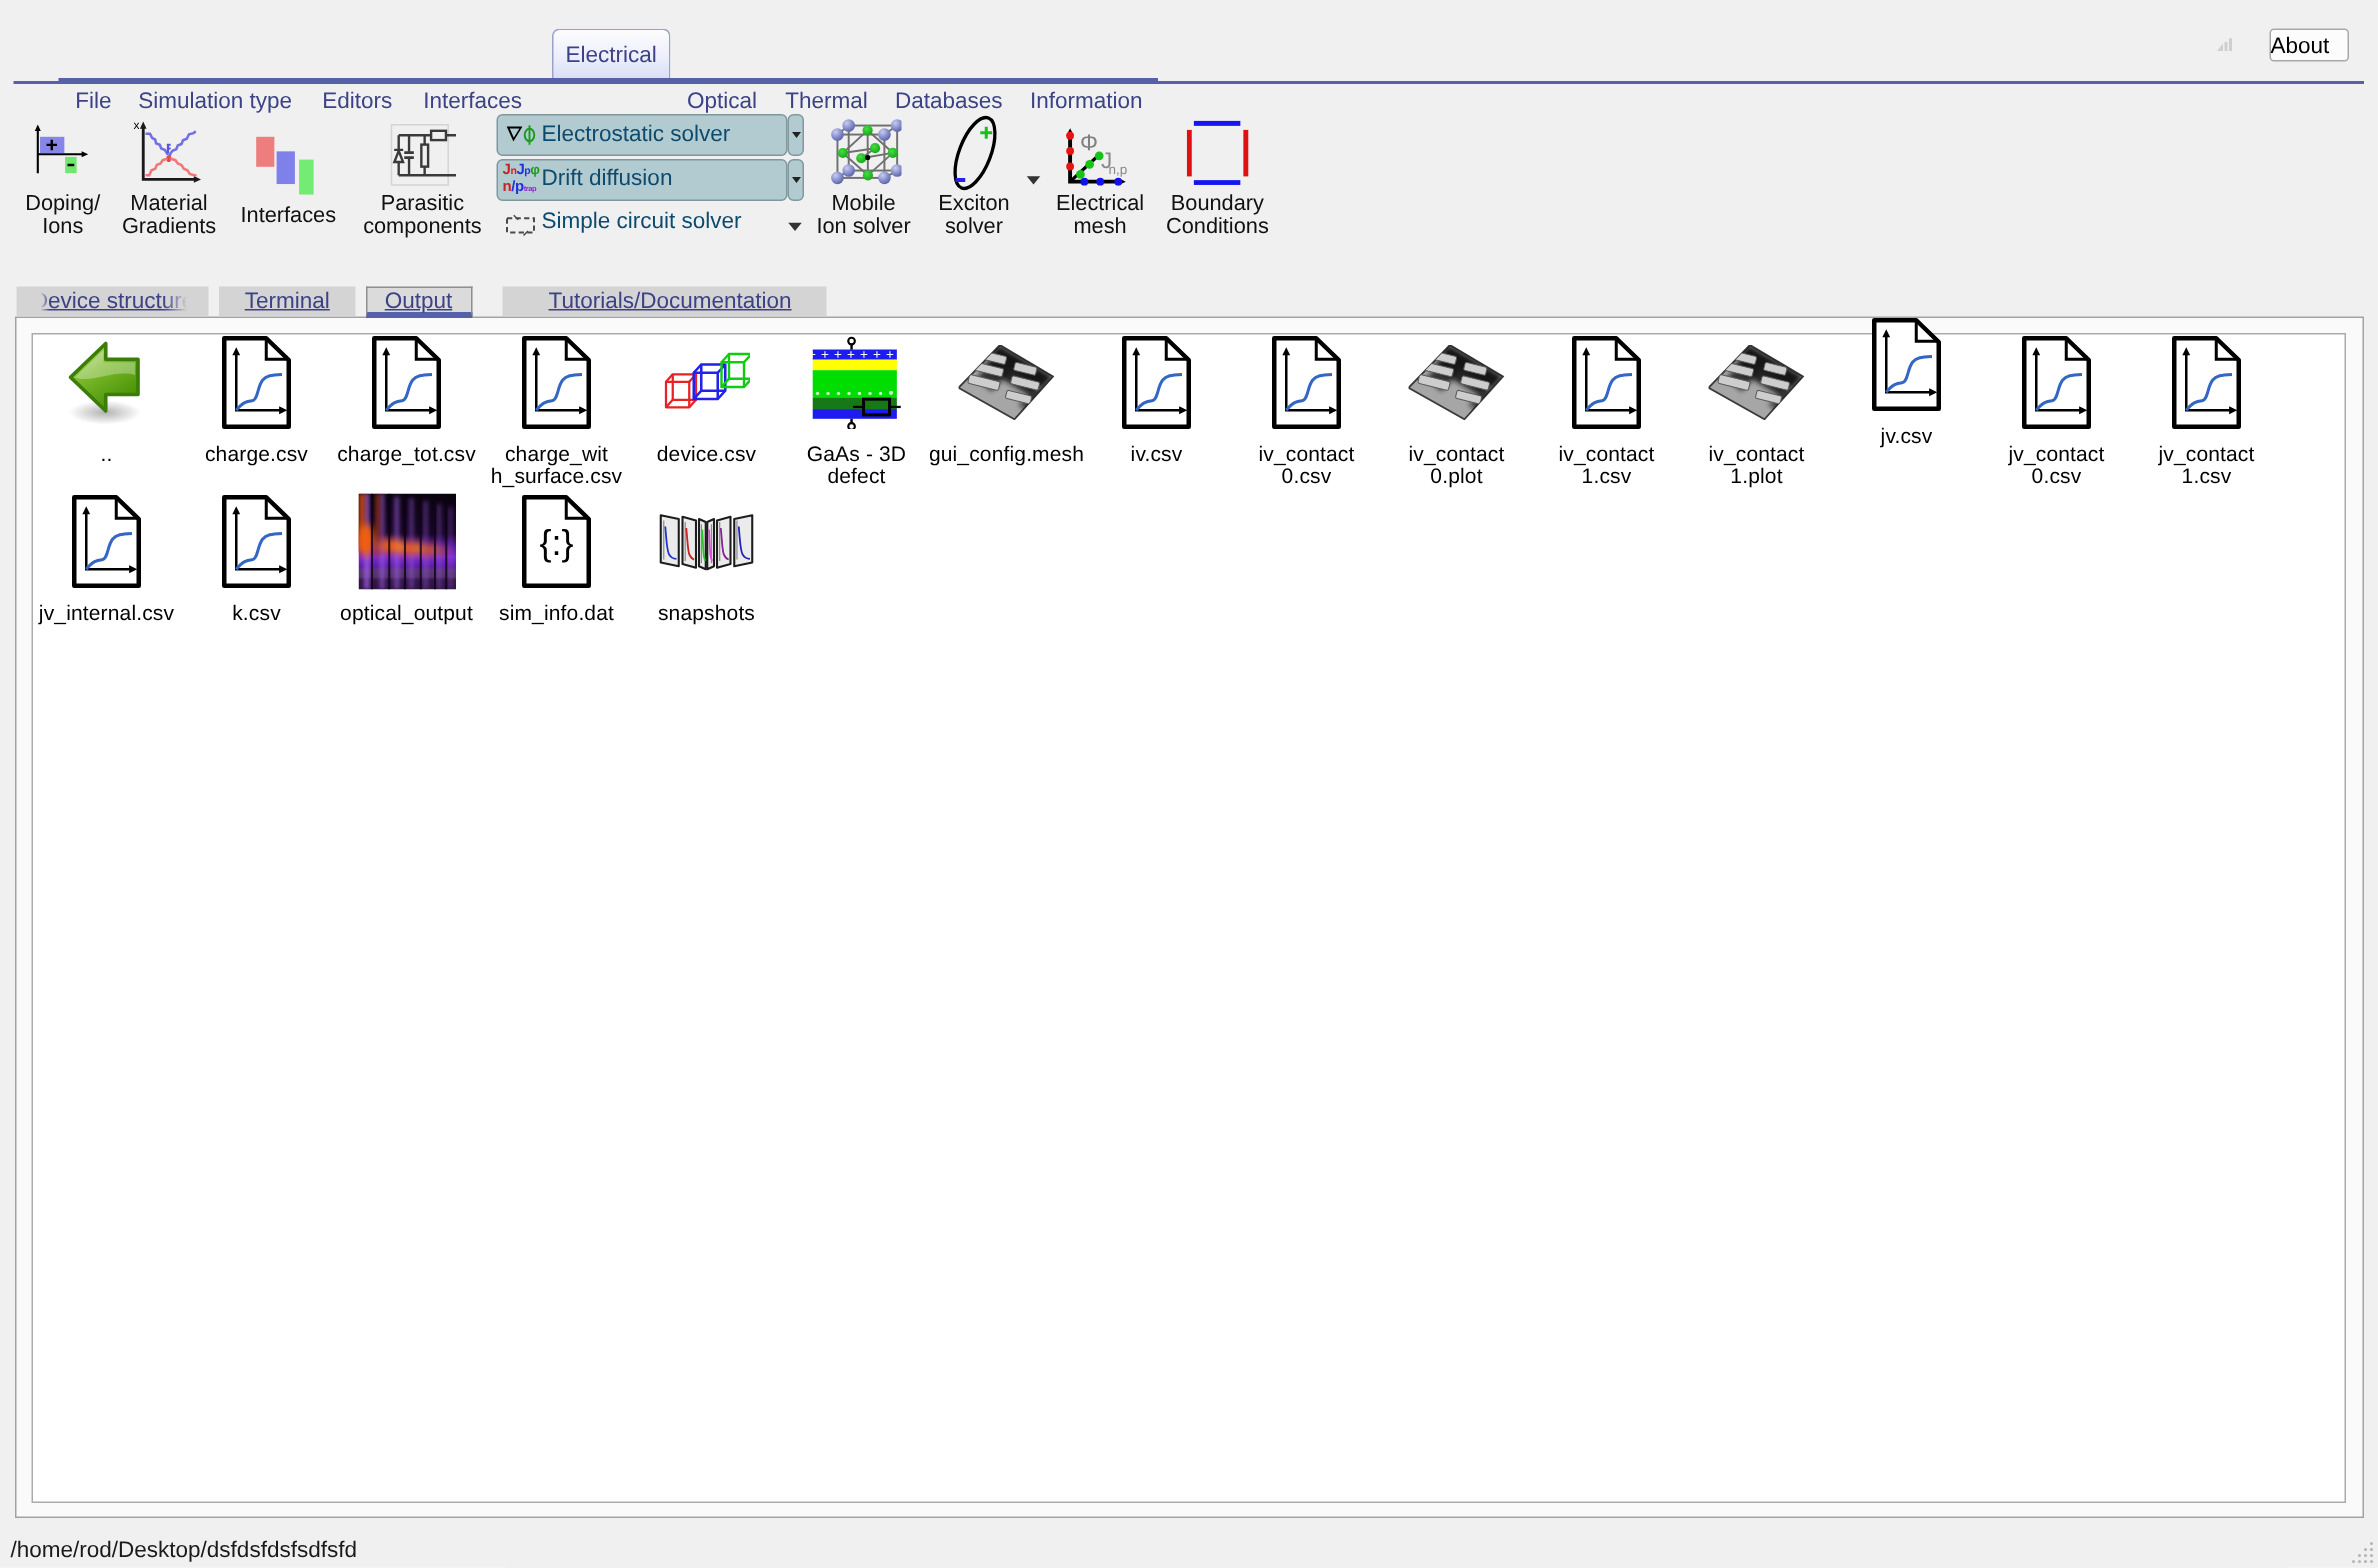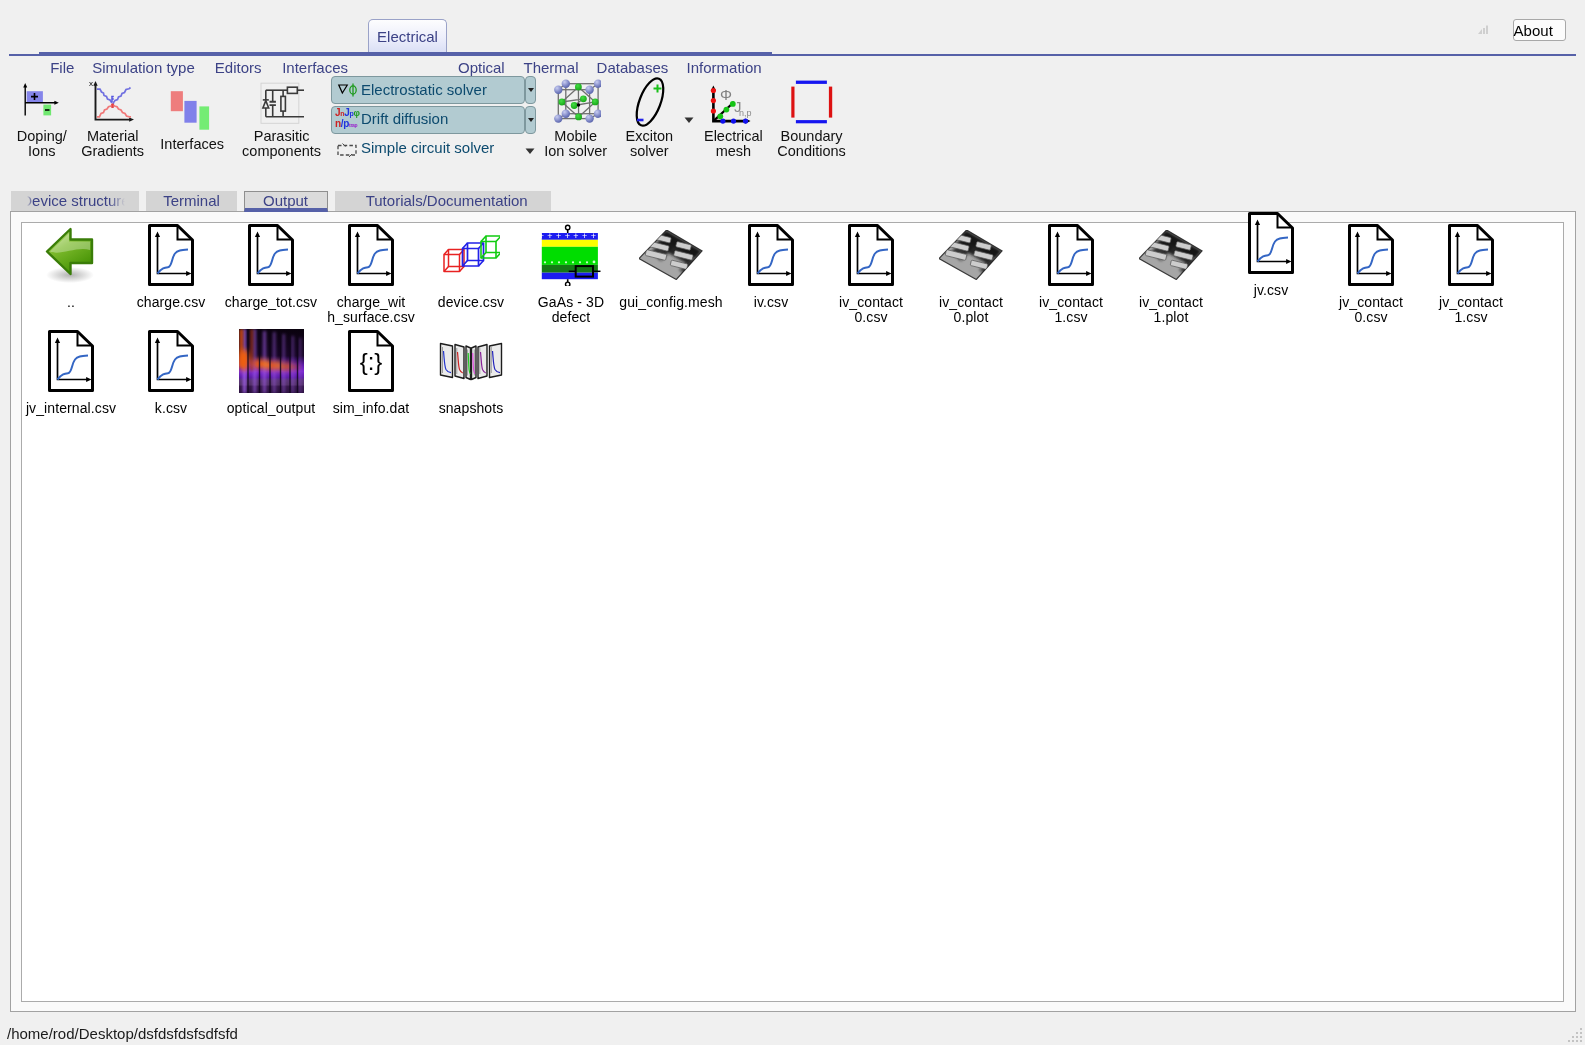--- a/index.html
+++ b/index.html
@@ -1,21 +1,21 @@
 <!DOCTYPE html>
 <html><head><meta charset="utf-8"><style>
 * { margin:0; padding:0; box-sizing:border-box; }
 html,body { width:1585px; height:1045px; background:#f0f0f0; font-family:"Liberation Sans",sans-serif; overflow:hidden; position:relative; }
 .mi { position:absolute; top:20px; font-size:15px; color:#3c4286; white-space:nowrap; line-height:15px;margin-top:40px; }
 .tl { position:absolute; font-size:14.5px; line-height:14.5px; color:#111; text-align:center; }
 .combo { position:absolute; left:331px; width:194px; height:28px; background:#b2cbd1; border:1px solid #7e989e; border-radius:4px; }
 .combo-arrow { position:absolute; left:525px; width:11px; height:28px; background:#b2cbd1; border:1px solid #7e989e; border-radius:4px; }
 .combo-arrow:after { content:""; position:absolute; left:1.5px; top:11px; border:3.5px solid transparent; border-top:4.5px solid #222; }
 .ctext { position:absolute; left:361px; font-size:15px; color:#0c4a6e; line-height:15px; white-space:nowrap; }
-.tab2 { position:absolute; z-index:3; top:191px; height:20px; background:#d4d4d4; color:#3c4286; font-size:15px; text-align:center; line-height:20px; }
+.tab2 { position:absolute; z-index:3; top:191px; height:20px; background:#d4d4d4; color:#3c4286; font-size:15px; text-align:center; line-height:20px;text-decoration:underline; }
 .cell { position:absolute; width:100px; height:104px; }
 .cicon { position:absolute; left:0; top:0; width:100px; height:62px; display:flex; align-items:center; justify-content:center; }
 .clabel { position:absolute; left:-10px; top:71px; width:120px; text-align:center; font-size:14px; line-height:15px; color:#000; letter-spacing:0.1px; }
 </style></head>
 <body>
 
 <div class="mi" style="left:50.2px">File</div>
 <div class="mi" style="left:92.2px">Simulation type</div>
 <div class="mi" style="left:214.8px">Editors</div>
 <div class="mi" style="left:282.2px">Interfaces</div>
@@ -187,21 +187,21 @@
 </svg>
 <div class="ctext" style="top:139.8px">Simple circuit solver</div>
 <svg width="12" height="8" viewBox="0 0 12 8" style="position:absolute;left:524px;top:147px">
     <path d="M1.5 1.5 L6 7 L10.5 1.5 Z" fill="#333"></path>
   </svg>
 
 <div class="tab2" style="left:11.4px;width:128px;overflow:hidden">
 <div style="width:128px;-webkit-mask-image:linear-gradient(90deg,transparent 0px,transparent 16px,#000 22px,#000 98px,transparent 114px);mask-image:linear-gradient(90deg,transparent 0px,transparent 16px,#000 22px,#000 98px,transparent 114px)">Device structure</div>
 </div>
 <div class="tab2" style="left:146px;width:91px">Terminal</div>
-<div class="tab2" style="left:243.5px;width:84px;top:190.6px;height:21.9px;background:#dbdbdb;border:1px solid #8f8f8f;border-bottom:4px solid #5661a8;line-height:17px">Output</div>
+<div class="tab2" style="left:243.5px;width:71px;top:190.6px;height:21.9px;background:#dbdbdb;border:1px solid #8f8f8f;border-bottom:4px solid #5661a8;line-height:17px">Output</div>
 <div class="tab2" style="left:334.7px;width:216px;text-indent:8px">Tutorials/Documentation</div>
 
 <div style="position:absolute;left:10px;top:211px;width:1566px;height:801px;background:#fafafa;border:1px solid #a2a2a2"></div>
 <div style="position:absolute;left:21px;top:221.5px;width:1543px;height:780px;background:#fff;border:1px solid #ababab"></div>
 
 <div class="cell" style="left:21px;top:224px">
 <div class="cicon">
       <svg width="54" height="58" viewBox="0 0 54 58">
 <defs>
 <linearGradient id="gar" x1="0" y1="0" x2="0.6" y2="1">

